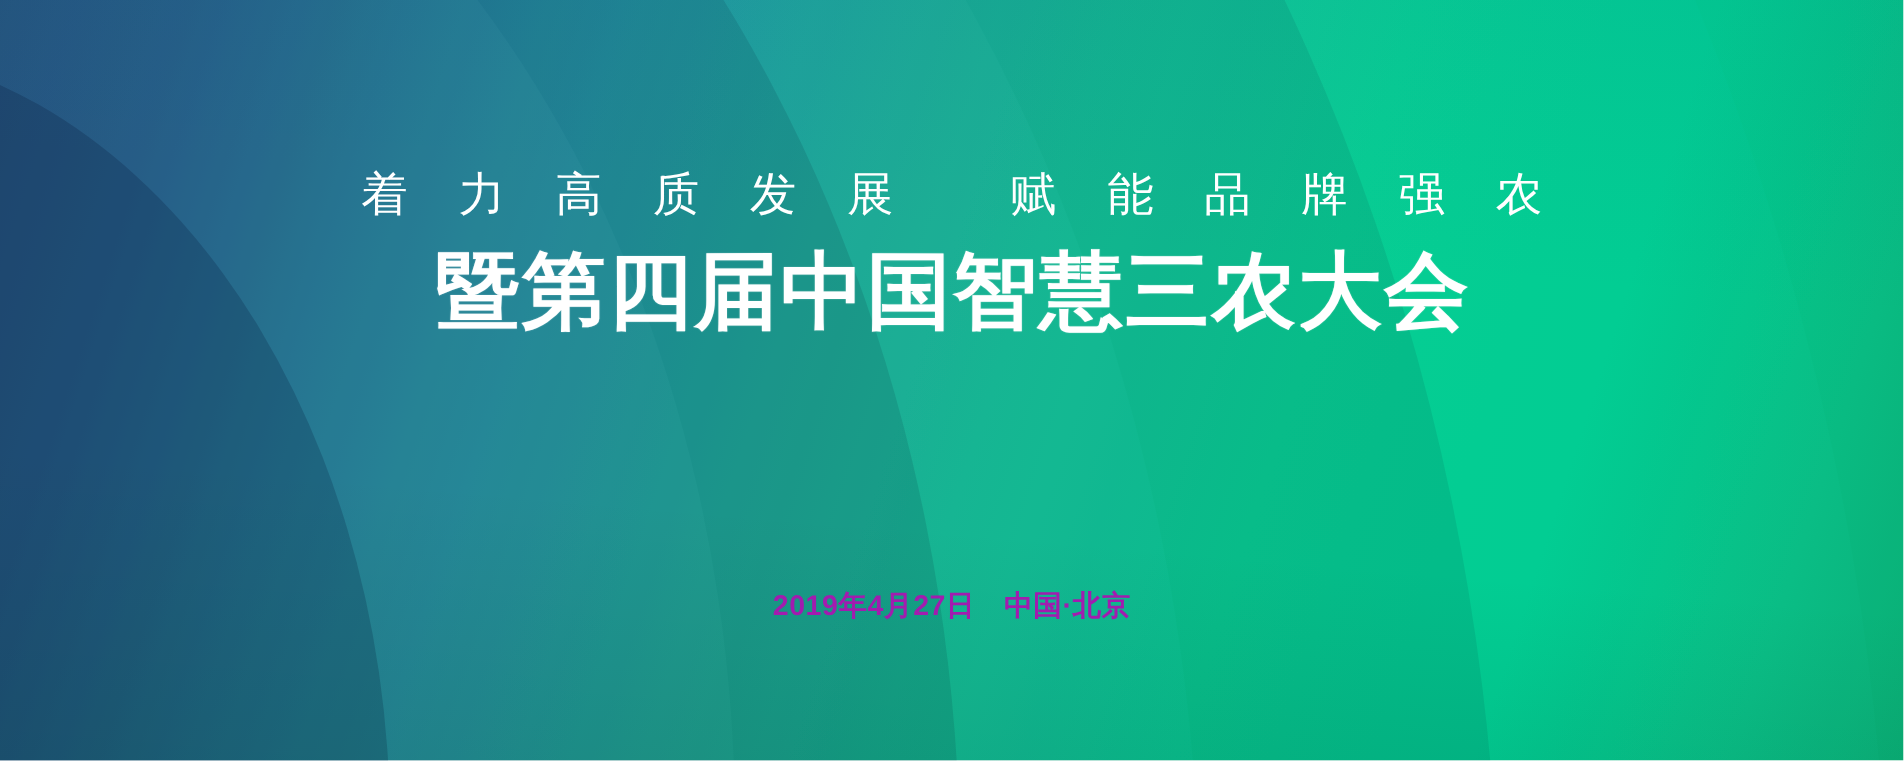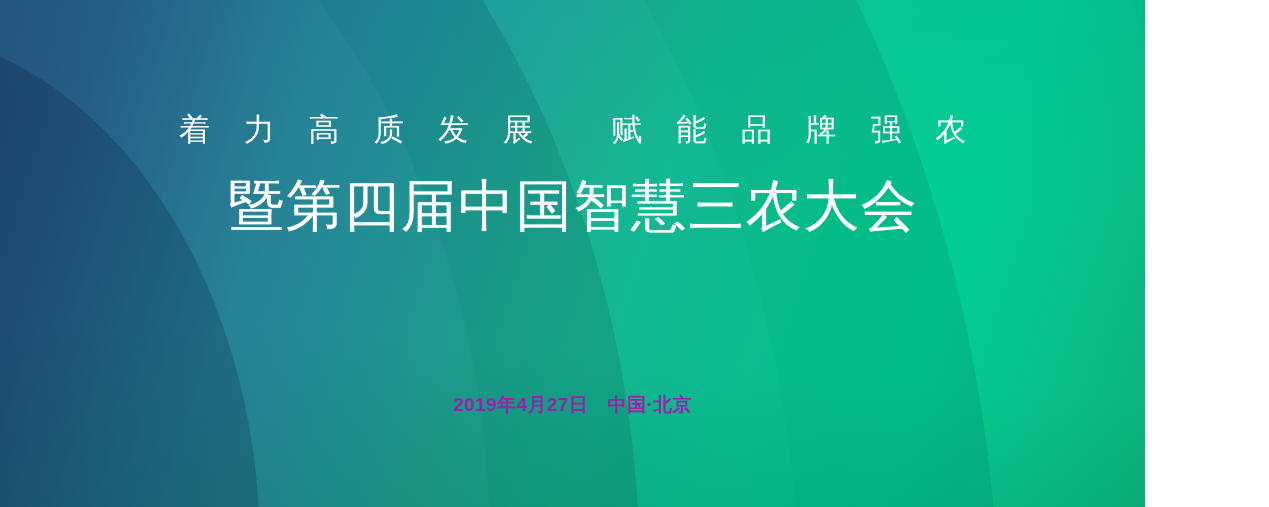--- a/index.html
+++ b/index.html
@@ -4,21 +4,21 @@
 <title>Conference Banner</title>
 <style>
   html, body {
     margin: 0;
     padding: 0;
     background: #ffffff;
   }
 
   #banner {
     position: relative;
-    width: 1145px;
+    width: 1269px;
     height: 507px;
     overflow: hidden;
     font-family: "Liberation Sans", "DejaVu Sans", sans-serif;
     -webkit-font-smoothing: antialiased;
   }
 
   
   .bg-base {
     position: absolute;
     inset: 0;
@@ -144,25 +144,25 @@
     text-indent: 0.5px;
     white-space: pre;
     margin-top: 1px;
     color: #ffffff;
     text-shadow: 0 0 1px rgba(255,255,255,0.35);
   }
 
   .title-sub {
     font-size: 56px;
     line-height: 68px;
-    font-weight: 400;
+    font-weight: 700;
     letter-spacing: 1.5px;
     text-indent: 1.5px;
     white-space: pre;
-    margin-top: 20px;
+    margin-top: 8px;
     color: #ffffff;
     text-shadow: 0 0 1px rgba(255,255,255,0.45);
   }
 
   .meta {
     position: absolute;
     left: 0;
     right: 0;
     top: 392px;
     text-align: center;

